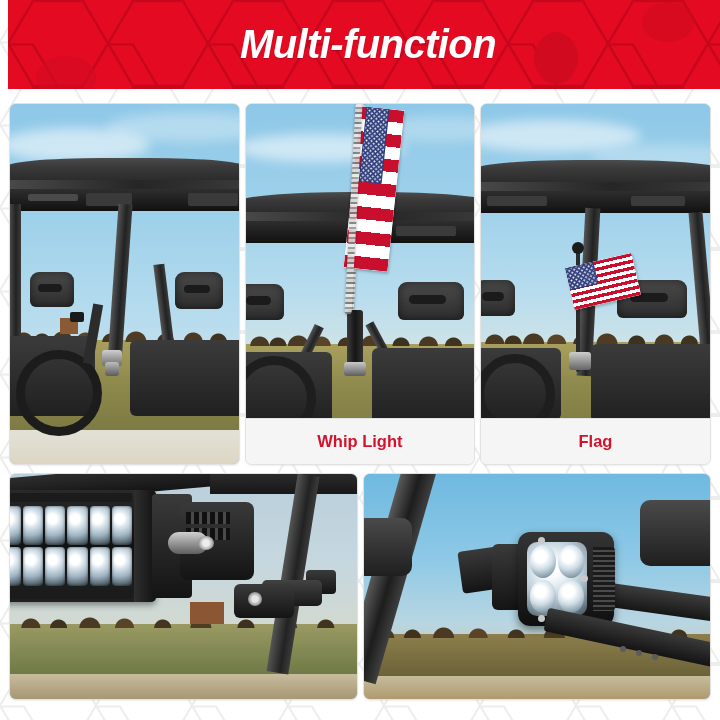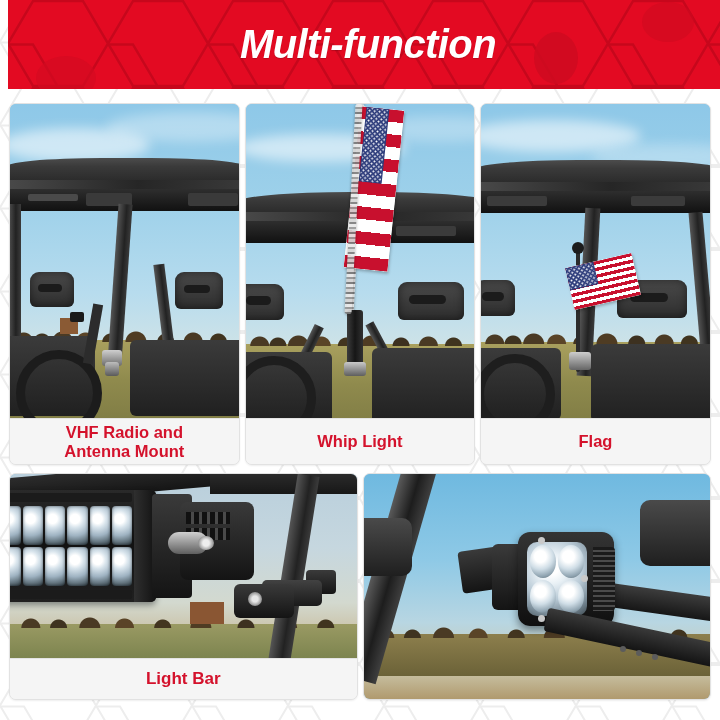--- a/index.html
+++ b/index.html
@@ -287,26 +287,20 @@
 
         <div class="seatback" style="left:-10px;top:232px;width:95px;height:80px;"></div>
         <div class="seatback" style="left:120px;top:236px;width:130px;height:76px;"></div>
         <div class="wheel" style="left:6px;top:246px;width:86px;height:86px;border-color:#1c1c1c;"></div>
 
         <div style="position:absolute;left:78px;top:200px;width:10px;height:60px;background:#2c2c2c;transform:rotate(10deg);"></div>
         <div style="position:absolute;left:92px;top:246px;width:20px;height:16px;background:linear-gradient(#cfcfcf,#6d6d6d);border-radius:3px;"></div>
         <div style="position:absolute;left:95px;top:258px;width:14px;height:14px;background:linear-gradient(#bdbdbd,#5a5a5a);border-radius:3px;"></div>
         <div style="position:absolute;left:60px;top:208px;width:14px;height:10px;background:#1a1a1a;border-radius:2px;"></div>
       </div>
-      <div class="caption">
-        <span>
-          <span>VHF Radio and</span><br>
-          <span>Antenna Mount</span>
-        </span>
-      </div>
     </div>
 
     <div class="card">
       <div class="photo">
         <div class="sky"></div>
         <div class="cloud" style="left:-10px;top:30px;width:170px;height:28px;"></div>
         <div class="cloud" style="left:120px;top:12px;width:150px;height:26px;opacity:.5;"></div>
         <div class="ground" style="top:240px;height:90px;"></div>
         <div class="treeline" style="top:216px;height:26px;"></div>
 
@@ -412,21 +406,20 @@
 
         <div class="bracket" style="left:142px;top:20px;width:40px;height:104px;"></div>
         <div class="bracket" style="left:170px;top:28px;width:74px;height:78px;border-radius:8px;"></div>
         <div style="position:absolute;left:176px;top:38px;width:44px;height:12px;background:repeating-linear-gradient(90deg,#111 0 5px,#4a4a4a 5px 8px);"></div>
         <div style="position:absolute;left:176px;top:54px;width:44px;height:12px;background:repeating-linear-gradient(90deg,#111 0 5px,#4a4a4a 5px 8px);"></div>
         <div style="position:absolute;left:158px;top:58px;width:40px;height:22px;background:linear-gradient(#d0d0d0,#5e5e5e);border-radius:11px;"></div>
         <div style="position:absolute;left:188px;top:62px;width:16px;height:14px;background:radial-gradient(circle,#eee 0 30%,#555 100%);border-radius:50%;"></div>
         <div class="bracket" style="left:224px;top:110px;width:60px;height:34px;border-radius:6px;"></div>
         <div style="position:absolute;left:238px;top:118px;width:14px;height:14px;background:radial-gradient(circle,#e6e6e6 0 30%,#4a4a4a 100%);border-radius:50%;"></div>
       </div>
-      <div class="caption">Light Bar</div>
     </div>
 
     <div class="card">
       <div class="photo">
         <div class="sky" style="background:linear-gradient(#6fb9e0 0%, #8ec9e6 38%, #b8d6e2 66%, #cdc9ae 86%, #b09a6e 100%);"></div>
         <div class="ground" style="top:160px;height:42px;background:linear-gradient(#8d7f4d,#6b6238);"></div>
         <div class="treeline" style="top:140px;height:24px;"></div>
 
         <div class="pillar" style="left:10px;top:-20px;width:34px;height:230px;transform:rotate(16deg);background:linear-gradient(90deg,#5a5a5a,#1d1d1d 55%,#3f3f3f);"></div>
 

